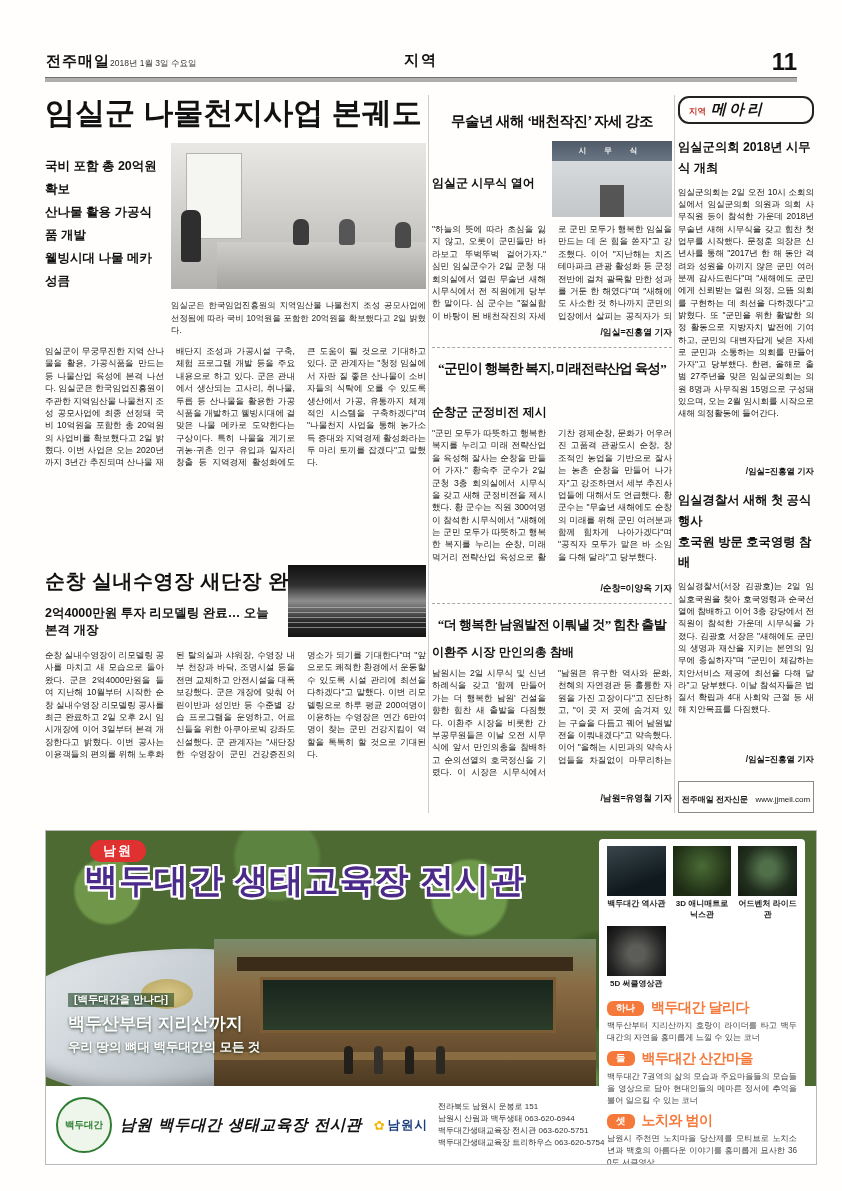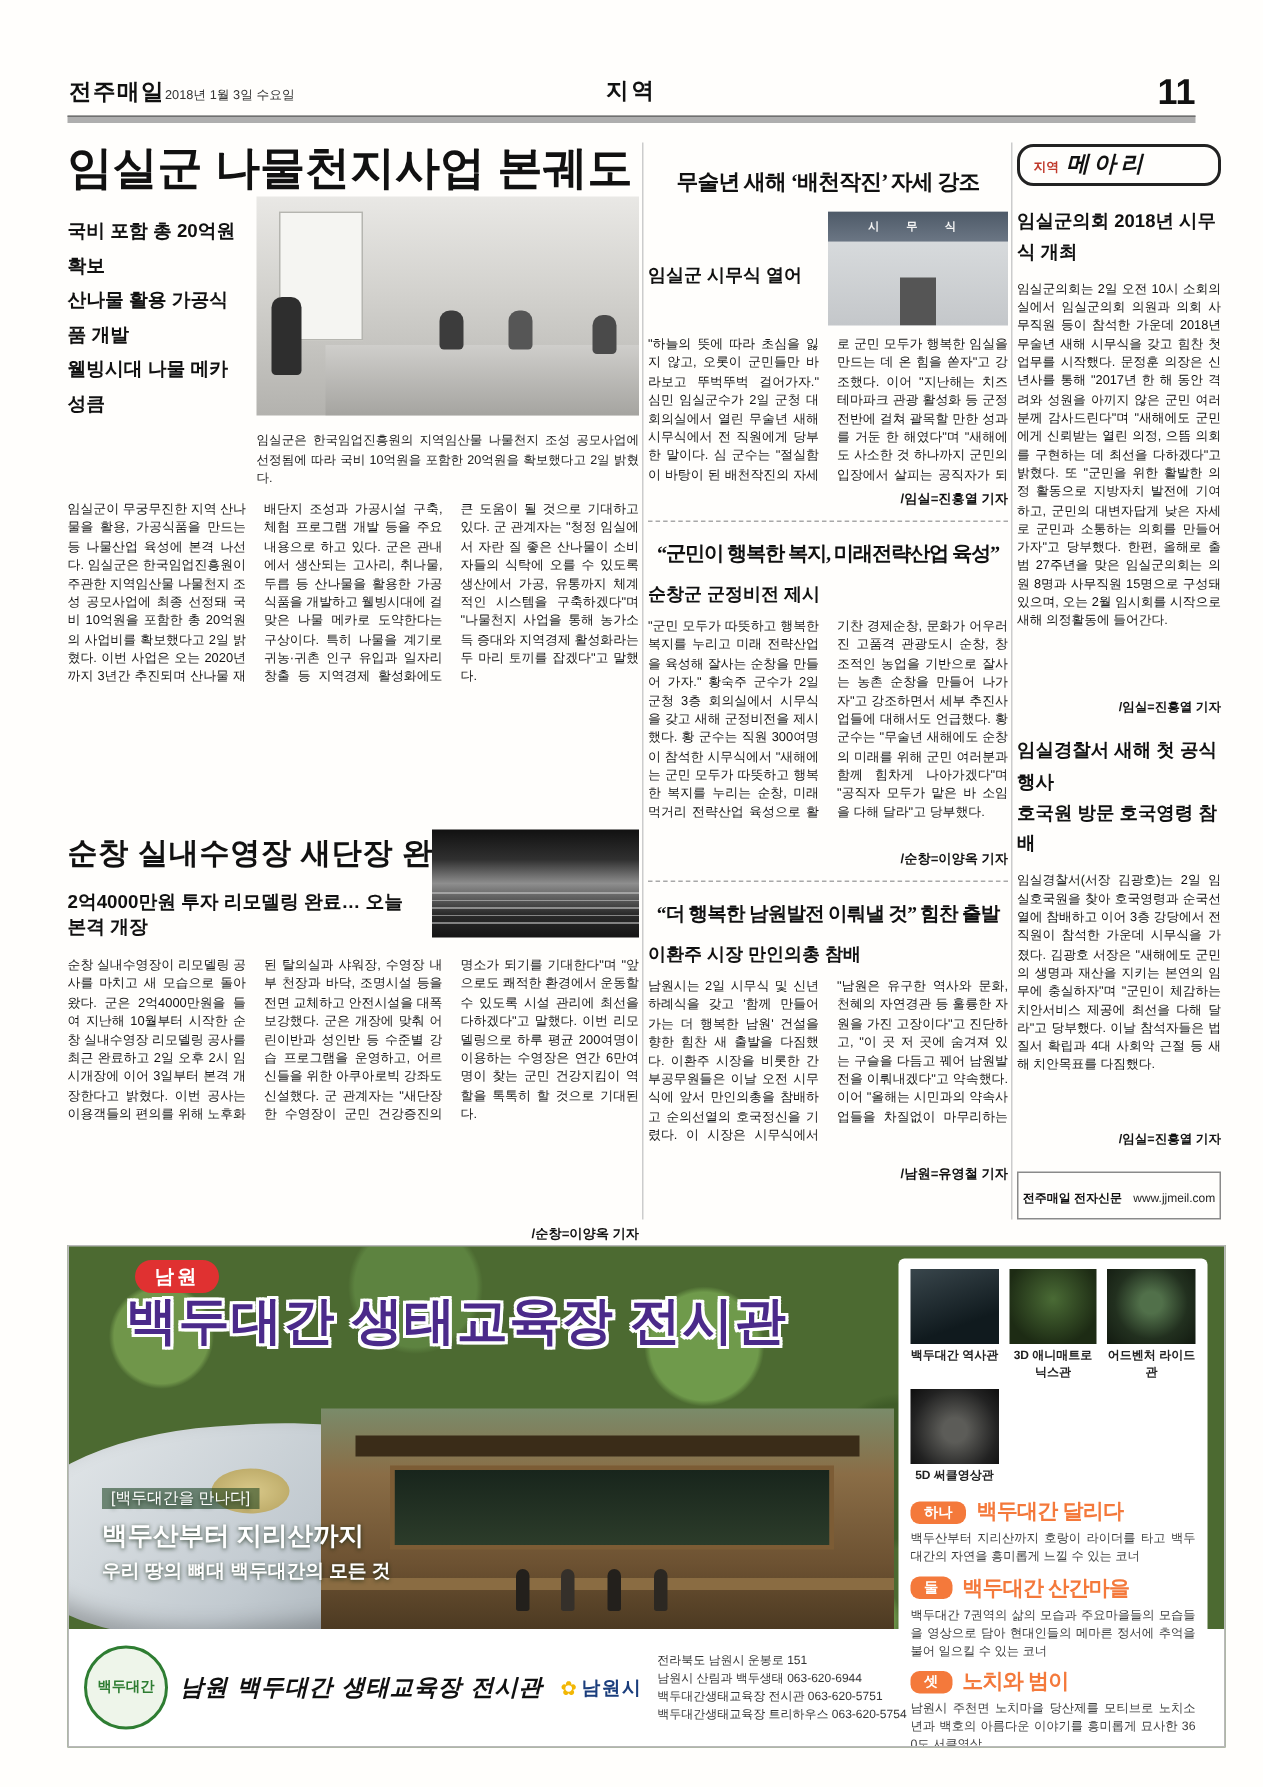--- a/index.html
+++ b/index.html
@@ -12,21 +12,21 @@
   .mast-date{left:110px;top:58px;font-size:8.5px;color:#333;}
   .mast-section{left:0;right:0;top:51px;text-align:center;font-size:15px;font-weight:800;letter-spacing:2px;}
   .mast-page{right:45px;top:48px;font-size:24px;font-weight:800;}
   .mast-rule{left:45px;top:77px;width:752px;height:4px;background:#aeaeae;border-top:1px solid #6f6f6f;}
 
   .vdiv{width:1px;background:#ccc;top:95px;height:718px;}
   .vdiv1{left:428px;} .vdiv2{left:674px;}
 
   
   .col-left{left:45px;top:94px;width:381px;}
-  .h-main{font-size:30px;font-weight:900;letter-spacing:0px;line-height:1.15;margin:2px 0 0;white-space:nowrap;}
+  .h-main{font-size:30px;font-weight:900;letter-spacing:0px;line-height:1.15;margin:2px 0 12px;white-space:nowrap;}
   .main-top{display:flex;gap:10px;}
   .main-subheads{width:116px;padding-top:12px;font-size:12.5px;font-weight:700;line-height:1.85;}
   .photo{background:#d9d8d4;position:relative;overflow:hidden;}
   .main-photo{width:255px;height:146px;background:linear-gradient(180deg,#e9e8e5 0%,#d2d1cd 45%,#b3b2ae 100%);}
   .mp-screen{position:absolute;left:6%;top:7%;width:21%;height:58%;background:#f5f5f2;border:1px solid #b5b5b0;}
   .mp-table{position:absolute;left:18%;bottom:0;right:0;height:32%;background:linear-gradient(#cfcecb,#a5a4a0);}
   .mp-p{position:absolute;width:16px;height:26px;border-radius:7px 7px 3px 3px;background:#3c3c3c;}
   .mp-p1{left:4%;bottom:18%;height:52px;width:20px;background:#2e2e2e;}
   .mp-p2{left:48%;bottom:30%;} .mp-p3{left:66%;bottom:30%;background:#565656;} .mp-p4{left:88%;bottom:28%;background:#4a4a4a;}
   .main-caption{margin:6px 0 8px 126px;width:255px;font-size:8.4px;line-height:1.5;color:#222;text-align:justify;}
@@ -40,21 +40,21 @@
   .pool-photo{width:138px;height:72px;background:linear-gradient(180deg,#111 0%,#303030 28%,#8e8e8e 50%,#2b2b2b 78%,#151515 100%);}
   .pp-lanes{position:absolute;left:0;right:0;top:52%;height:40%;
             background:repeating-linear-gradient(180deg,transparent 0 4px,#cfcfcf 4px 5px);opacity:.55;}
   .pool-body{column-count:3;column-gap:12px;height:176px;overflow:hidden;margin-top:10px;}
   .byline{text-align:right;font-size:8.8px;font-weight:700;color:#111;margin-top:4px;}
 
   
   .col-mid{left:432px;top:96px;width:240px;}
   .h-serif{font-family:"Liberation Serif","DejaVu Serif",serif;font-weight:700;text-align:center;white-space:nowrap;overflow:hidden;}
   .h-m1{font-size:14.5px;letter-spacing:-0.5px;margin:16px 0 10px;}
-  .h-m2{font-size:13.5px;letter-spacing:-0.8px;margin:4px 0 10px;}
+  .h-m2{font-size:13.5px;letter-spacing:-0.8px;margin:4px 0 26px;}
   .h-m3{font-size:13px;letter-spacing:-0.5px;margin:4px 0 10px;}
   .m-top{display:flex;gap:8px;align-items:center;margin-bottom:6px;}
   .m-sub{width:112px;font-size:12px;font-weight:800;padding-top:8px;}
   .cer-photo{width:120px;height:76px;background:linear-gradient(#c9cdd1 26%,#d7dadc 27%,#c4c7ca 100%);}
   .cer-banner{position:absolute;left:0;right:0;top:0;height:26%;background:linear-gradient(#4e5a68,#6b7684);
               color:#f4f4f4;font-size:7.5px;font-weight:700;letter-spacing:8px;text-align:center;line-height:19px;}
   .cer-podium{position:absolute;left:40%;bottom:0;width:20%;height:42%;background:#555;}
   .m-body{column-count:2;column-gap:12px;overflow:hidden;}
   .mb1{height:100px;} .mb2{height:152px;} .mb3{height:122px;}
   .m-subline{font-size:12px;font-weight:800;margin:0 0 6px;}
@@ -85,21 +85,21 @@
         radial-gradient(circle 90px at 15% 75%,#47662e 0 45%,transparent 52%),
         radial-gradient(circle 60px at 68% 75%,#6a9147 0 45%,transparent 52%);}
   .ad-badge{left:44px;top:9px;background:#e03131;color:#fff;border-radius:11px;padding:2px 13px;
             font-size:13px;font-weight:800;letter-spacing:2px;}
   .ad-title{left:38px;top:27px;font-size:34px;font-weight:900;letter-spacing:1px;color:#4b2a8a;white-space:nowrap;
             text-shadow:-2px -2px 0 #fff,2px -2px 0 #fff,-2px 2px 0 #fff,2px 2px 0 #fff,0 2px 0 #fff,0 -2px 0 #fff,2px 0 0 #fff,-2px 0 0 #fff;}
   .ad-bldg{left:-35px;top:118px;width:330px;height:142px;background:linear-gradient(135deg,#e6eaec 0%,#c2cad0 55%,#97a1a8 100%);
            border-radius:46% 58% 52% 48%;transform:rotate(-4deg);box-shadow:inset 0 -8px 14px rgba(0,0,0,.25);}
   .ad-bldg-hole{left:95px;top:148px;width:52px;height:30px;border-radius:50%;background:radial-gradient(#d9c98a,#b5a25f);}
   .ad-cap{left:22px;top:158px;color:#fff;text-shadow:0 1px 3px rgba(10,30,10,.8);}
-  .ad-cap-bracket{font-size:10.5px;font-weight:400;background:rgba(20,60,25,.55);padding:0 6px;display:inline-block;}
+  .ad-cap-bracket{font-size:10.5px;font-weight:700;background:rgba(20,60,25,.55);padding:0 6px;display:inline-block;}
   .ad-cap-l1{font-size:17px;font-weight:900;margin-top:5px;}
   .ad-cap-l2{font-size:12.5px;font-weight:700;margin-top:4px;}
   .ad-mid{left:168px;top:108px;width:382px;height:147px;background:linear-gradient(180deg,#7a8b6a 0%,#8a6d46 30%,#6d5232 70%,#4c3a22 100%);overflow:hidden;}
   .ad-mid-roof{position:absolute;left:6%;top:12%;width:88%;height:10%;background:#3a2c18;}
   .ad-mid-win{position:absolute;left:12%;top:26%;width:76%;height:34%;background:linear-gradient(#18251c,#2c3c2a);border:3px solid #7c5c35;}
   .ad-mid-deck{position:absolute;left:0;bottom:18%;width:100%;height:5%;background:#8a6c42;}
   .ad-person{position:absolute;bottom:8%;width:9px;height:28px;border-radius:5px 5px 2px 2px;background:#23201c;}
   .adp1{left:34%;} .adp2{left:42%;background:#35302a;} .adp3{left:50%;} .adp4{left:58%;background:#2c2822;}
   .ad-panel{left:553px;top:8px;width:206px;height:300px;background:#fff;border-radius:4px;padding:7px 8px;box-sizing:border-box;z-index:3;}
   .tiles{display:grid;grid-template-columns:1fr 1fr 1fr;column-gap:7px;row-gap:2px;}

